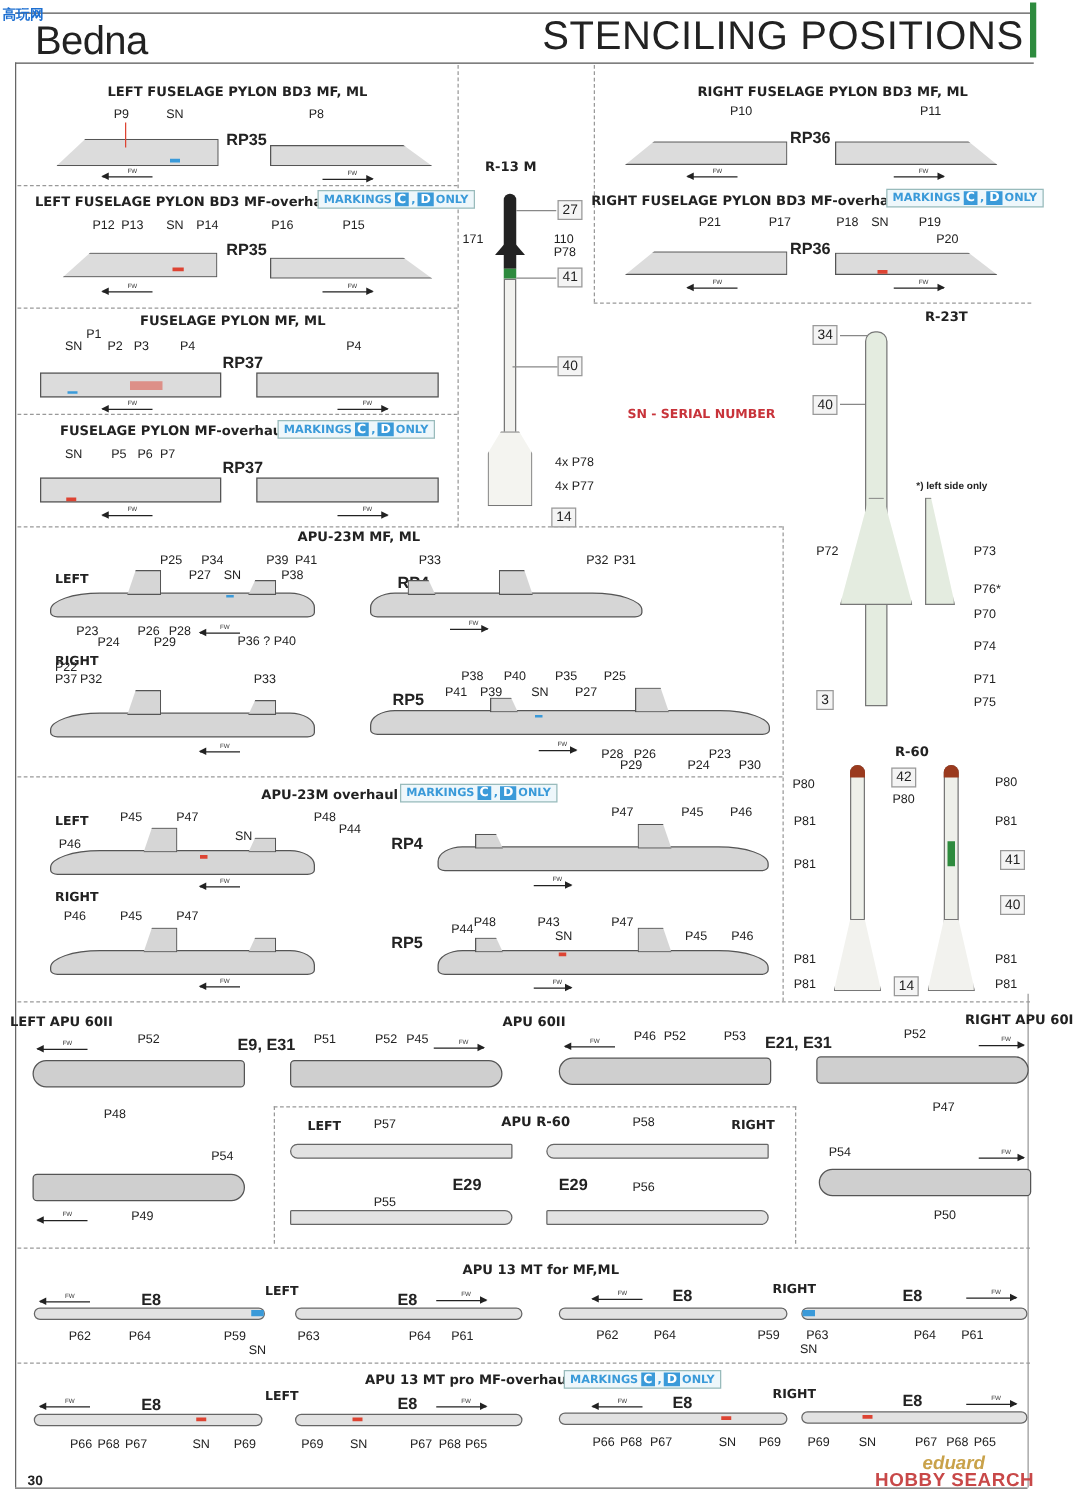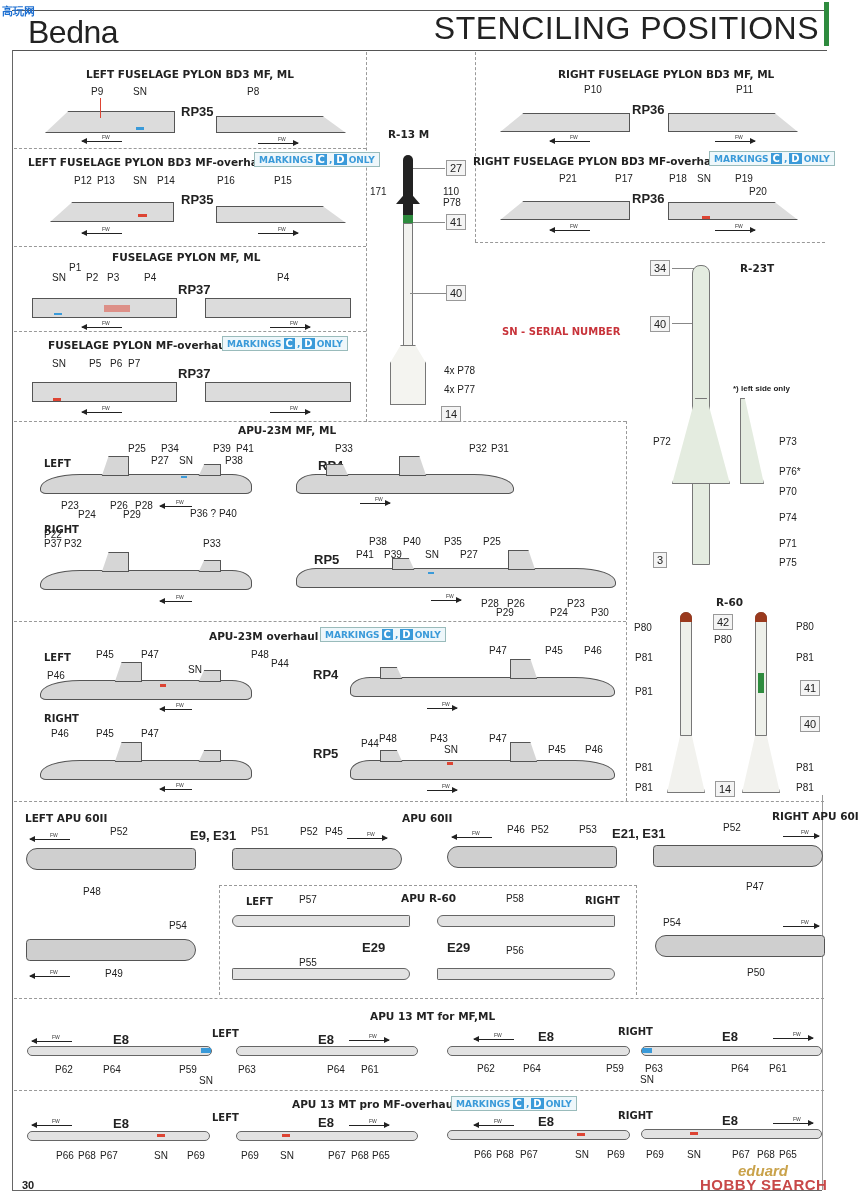--- a/index.html
+++ b/index.html
@@ -207,21 +207,21 @@
 <div class="abs box-num" style="left:446px;top:285px">40</div>
 <div class="abs lbl" style="left:444px;top:365px">4x P78</div>
 <div class="abs lbl" style="left:444px;top:384px">4x P77</div>
 <div class="abs box-num" style="left:441px;top:406px">14</div>
 <div class="abs lead" style="left:413px;top:168px;width:32px"></div>
 <div class="abs lead" style="left:413px;top:222px;width:32px"></div>
 <div class="abs lead" style="left:410px;top:293px;width:36px"></div>
 
 <div class="abs sn-note" style="left:502px;top:326px">SN - SERIAL NUMBER</div>
 
-<div class="abs sec-title" style="left:740px;top:262px">R-23T</div>
+<div class="abs sec-title" style="left:740px;top:248px">R-23T</div>
 <div class="abs box-num" style="left:650px;top:260px">34</div>
 <div class="abs box-num" style="left:650px;top:316px">40</div>
 <div class="abs lead" style="left:672px;top:268px;width:22px"></div>
 <div class="abs lead" style="left:672px;top:323px;width:22px"></div>
 <div class="abs" style="left:692px;top:265px;width:18px;height:300px;background:#e4ece0;border:1px solid #777;border-radius:8px 8px 0 0"></div>
 <div class="abs" style="left:672px;top:398px;width:58px;height:86px;background:#e4ece0;border:1px solid #777;clip-path:polygon(40% 0,60% 0,100% 100%,0 100%)"></div>
 <div class="abs" style="left:740px;top:398px;width:24px;height:86px;background:#e4ece0;border:1px solid #777;clip-path:polygon(0 0,20% 0,100% 100%,0 100%)"></div>
 <div class="abs lbl" style="left:733px;top:384px;font-size:8px;font-weight:bold">*) left side only</div>
 <div class="abs lbl" style="left:653px;top:436px">P72</div>
 <div class="abs lbl" style="left:779px;top:436px">P73</div>
@@ -381,21 +381,21 @@
 <div class="abs lbl" style="left:796px;top:652px">P81</div>
 <div class="abs lbl" style="left:635px;top:686px">P81</div>
 <div class="abs box-num" style="left:800px;top:680px">41</div>
 <div class="abs box-num" style="left:800px;top:716px">40</div>
 <div class="abs lbl" style="left:635px;top:762px">P81</div>
 <div class="abs lbl" style="left:796px;top:762px">P81</div>
 <div class="abs lbl" style="left:635px;top:782px">P81</div>
 <div class="abs lbl" style="left:796px;top:782px">P81</div>
 <div class="abs box-num" style="left:715px;top:781px">14</div>
 
-<div class="abs sec-title" style="left:25px;top:812px">LEFT APU 60II</div>
+<div class="abs sec-title" style="left:8px;top:812px">LEFT APU 60II</div>
 <div class="abs sec-title" style="left:402px;top:812px">APU 60II</div>
 <div class="abs sec-title" style="left:772px;top:810px">RIGHT APU 60II</div>
 <div class="abs lbl big" style="left:190px;top:828px">E9, E31</div>
 <div class="abs lbl big" style="left:612px;top:826px">E21, E31</div>
 
 <div class="abs lbl" style="left:110px;top:826px">P52</div>
 <div class="abs lbl" style="left:83px;top:886px">P48</div>
 <div class="abs rail" style="left:26px;top:848px;width:170px;height:22px"></div>
 <div class="abs arrow left" style="left:30px;top:839px;width:40px">
     <span class="fw">FW</span>

